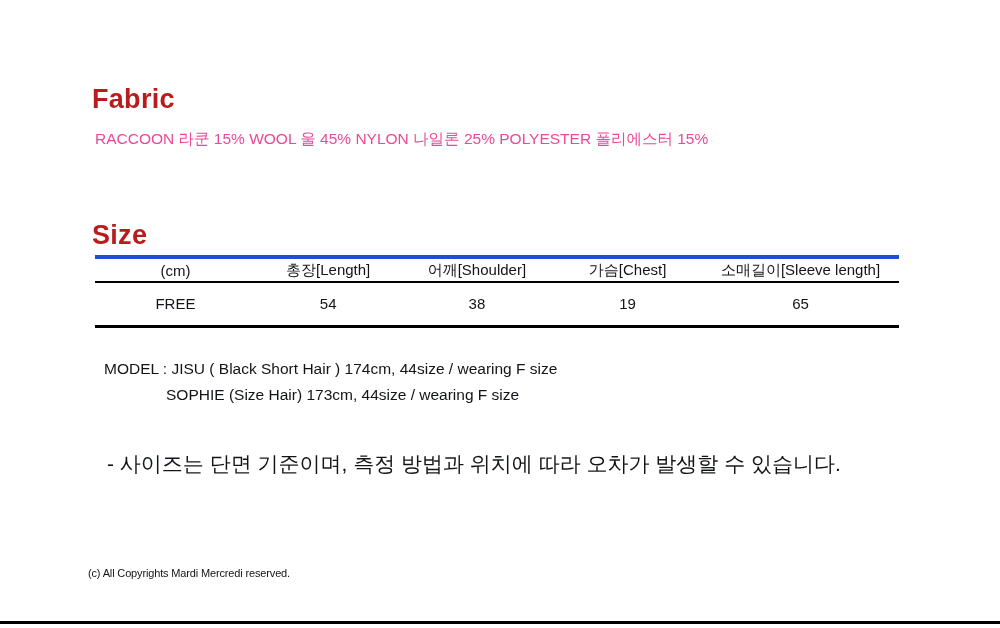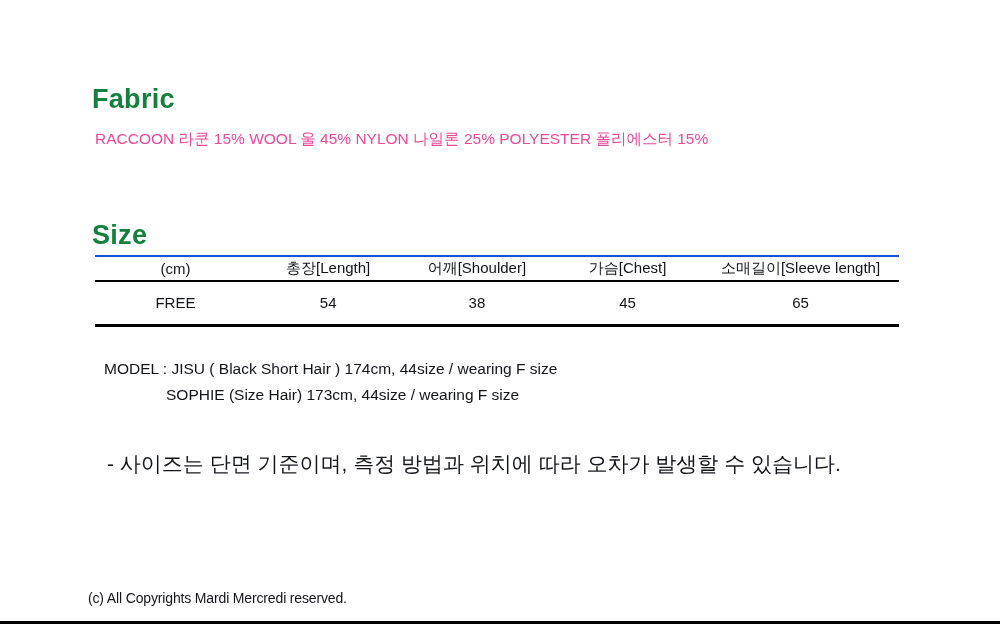--- a/index.html
+++ b/index.html
@@ -13,40 +13,40 @@
     width: 1000px;
     height: 628px;
     background: #ffffff;
     overflow: hidden;
   }
   .abs { position: absolute; }
 
   .section-heading {
     font-size: 27px;
     font-weight: 600;
-    color: #15803d;
+    color: #b91c1c;
     letter-spacing: 0.3px;
   }
 
   .composition {
     left: 95px; top: 129px;
     font-size: 15.5px;
     color: #ec4899;
     white-space: nowrap;
   }
 
   .size-table {
     left: 95px; top: 255px;
     width: 804px;
     border-collapse: collapse;
     table-layout: fixed;
   }
   .size-table thead tr {
     height: 25px;
-    border-top: 2px solid #1d4ed8;
+    border-top: 4px solid #1d4ed8;
     border-bottom: 2.5px solid #000;
   }
   .size-table tbody tr {
     height: 44px;
     border-bottom: 3px solid #000;
   }
   .size-table td, .size-table th {
     text-align: center;
     vertical-align: middle;
     font-size: 15px;
@@ -80,22 +80,22 @@
   .measure-note .en { margin-left: 13px; letter-spacing: -0.15px; }
 
   .trademark-note {
     left: 88px; top: 517px;
     font-size: 14.5px;
     line-height: 28px;
     white-space: nowrap;
   }
 
   .copyright-note {
-    left: 88px; top: 586px;
-    font-size: 14px;
+    left: 88px; top: 561px;
+    font-size: 11px;
     line-height: 24px;
     white-space: nowrap;
     letter-spacing: -0.15px;
     text-align: right;
   }
 
   .bottom-divider {
     left: 0; top: 621px;
     width: 1000px;
     height: 3px;
@@ -127,21 +127,21 @@
         <th>어깨[Shoulder]</th>
         <th>가슴[Chest]</th>
         <th>소매길이[Sleeve length]</th>
       </tr>
     </thead>
     <tbody>
       <tr>
         <td>FREE</td>
         <td>54</td>
         <td>38</td>
-        <td>45</td>
+        <td>19</td>
         <td>65</td>
       </tr>
     </tbody>
   </table>
 
   <div class="abs model-info">
     <div>MODEL : JISU ( Black Short Hair ) 174cm, 44size / wearing F size</div>
     <div class="model-line-2">SOPHIE (Size Hair) 173cm, 44size / wearing F size</div>
   </div>
 

